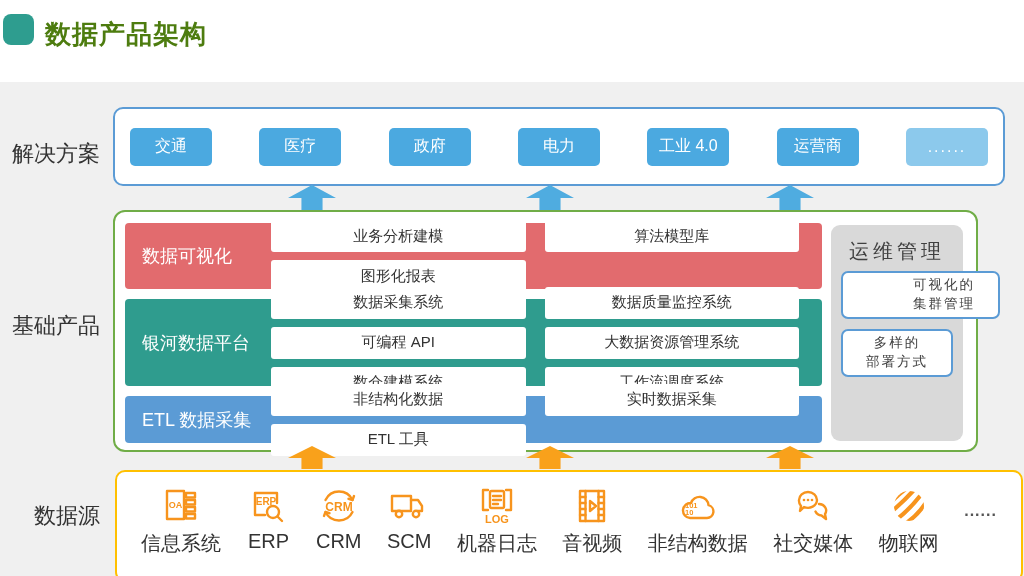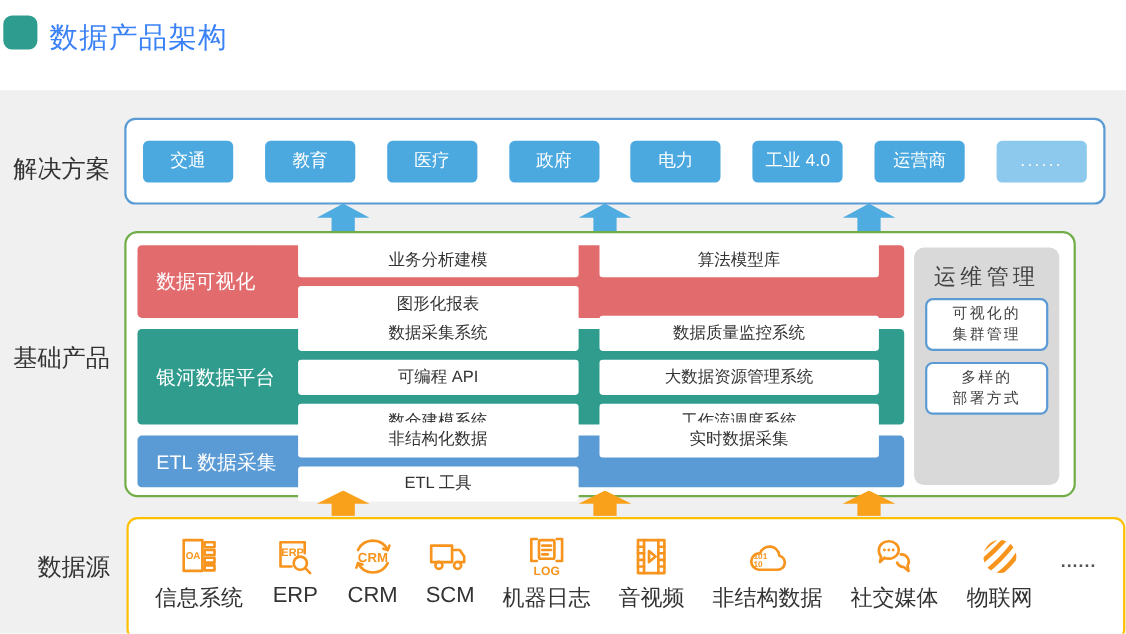--- a/index.html
+++ b/index.html
@@ -2,21 +2,21 @@
 <html><head>
 <meta charset="utf-8">
 <style>
   html,body{margin:0;padding:0;}
   body{width:1024px;height:576px;font-family:"Liberation Sans","DejaVu Sans",sans-serif;background:#fff;overflow:hidden;}
   .stage{position:relative;width:1024px;height:576px;background:#fff;}
 
   
   .hdr{position:absolute;left:0;top:0;width:1024px;height:82px;background:#fff;}
   .tsq{position:absolute;left:3px;top:14px;width:31px;height:31px;background:#2E9D8F;border-radius:8px;}
-  .ptitle{position:absolute;left:45px;top:17px;margin:0;font-size:26px;font-weight:normal;color:#3b82f6;letter-spacing:1px;}
+  .ptitle{position:absolute;left:45px;top:17px;margin:0;font-size:26px;font-weight:bold;color:#4d7c0f;letter-spacing:1px;}
 
   
   .canvas{position:absolute;left:0;top:82px;width:1024px;height:494px;background:#F0F0F0;}
   .side-label{position:absolute;width:100px;text-align:right;font-size:22px;color:#333;}
   #lb-solutions{left:0;top:57px;}
   #lb-products{left:0;top:229px;}
   #lb-sources{left:0;top:419px;}
 
   
   .solutions-box{position:absolute;left:113px;top:25px;width:858px;height:75px;background:#fff;border:2px solid #5B9BD5;border-radius:10px;display:flex;align-items:center;justify-content:space-between;padding:0 15px;box-sizing:content-box;}
@@ -36,21 +36,21 @@
   .prow .pgrid{flex:1;display:grid;grid-template-columns:repeat(2,1fr);gap:8px 19px;margin-right:23px;}
   .wbox{background:#fff;border-radius:3px;height:32px;display:flex;align-items:center;justify-content:center;font-size:15px;color:#333;white-space:nowrap;}
   .prow.red{top:11px;height:66px;background:#E26B6E;}
   .prow.teal{top:87px;height:87px;background:#2F9C8E;}
   .prow.etl{top:184px;height:47px;background:#5B9BD5;}
 
   
   .ops{position:absolute;left:716px;top:13px;width:132px;height:216px;background:#D9D9D9;border-radius:9px;}
   .ops-title{margin-top:13px;text-align:center;font-size:20px;color:#404040;letter-spacing:4px;}
   .ops-box{position:absolute;left:10px;width:108px;height:44px;background:#fff;border:2px solid #5B9BD5;border-radius:7px;display:flex;flex-direction:column;align-items:center;justify-content:center;font-size:13.5px;color:#404040;letter-spacing:2px;line-height:1.4;text-align:center;}
-  .ops-b1{top:46px;} .ops-b2{top:104px;} .ops-b3{top:162px;}
+  .ops-b1{top:46px;padding-left:47px;} .ops-b2{top:104px;} .ops-b3{top:162px;}
 
   
   .sources-box{position:absolute;left:115px;top:388px;width:856px;height:94px;background:#fff;border:2px solid #FFC000;border-radius:10px;display:flex;align-items:flex-start;justify-content:space-between;padding:14px 24px 0 24px;box-sizing:content-box;}
   .src{display:flex;flex-direction:column;align-items:center;}
   .src svg{display:block;}
   .src-label{margin-top:4px;font-size:20px;color:#333;white-space:nowrap;}
   .src-more{margin-top:16px;font-size:16px;font-weight:bold;color:#555;letter-spacing:1px;}
   .ic{stroke:#F7941D;fill:none;stroke-width:2.4;stroke-linecap:round;stroke-linejoin:round;}
   .ictxt{fill:#F7941D;stroke:none;font-family:"Liberation Sans",sans-serif;font-weight:bold;}
 </style>
@@ -65,21 +65,20 @@
   </div>
 
   <div class="canvas">
 
     <div class="side-label" id="lb-solutions">解决方案</div>
     <div class="side-label" id="lb-products">基础产品</div>
     <div class="side-label" id="lb-sources">数据源</div>
 
     <section class="solutions-box">
       <div class="sol-btn">交通</div>
-      <div class="sol-btn">教育</div>
       <div class="sol-btn">医疗</div>
       <div class="sol-btn">政府</div>
       <div class="sol-btn">电力</div>
       <div class="sol-btn">工业 4.0</div>
       <div class="sol-btn">运营商</div>
       <div class="sol-btn muted">......</div>
     </section>
 
     <div class="up-arrow blue ar1"></div>
     <div class="up-arrow blue ar2"></div>

